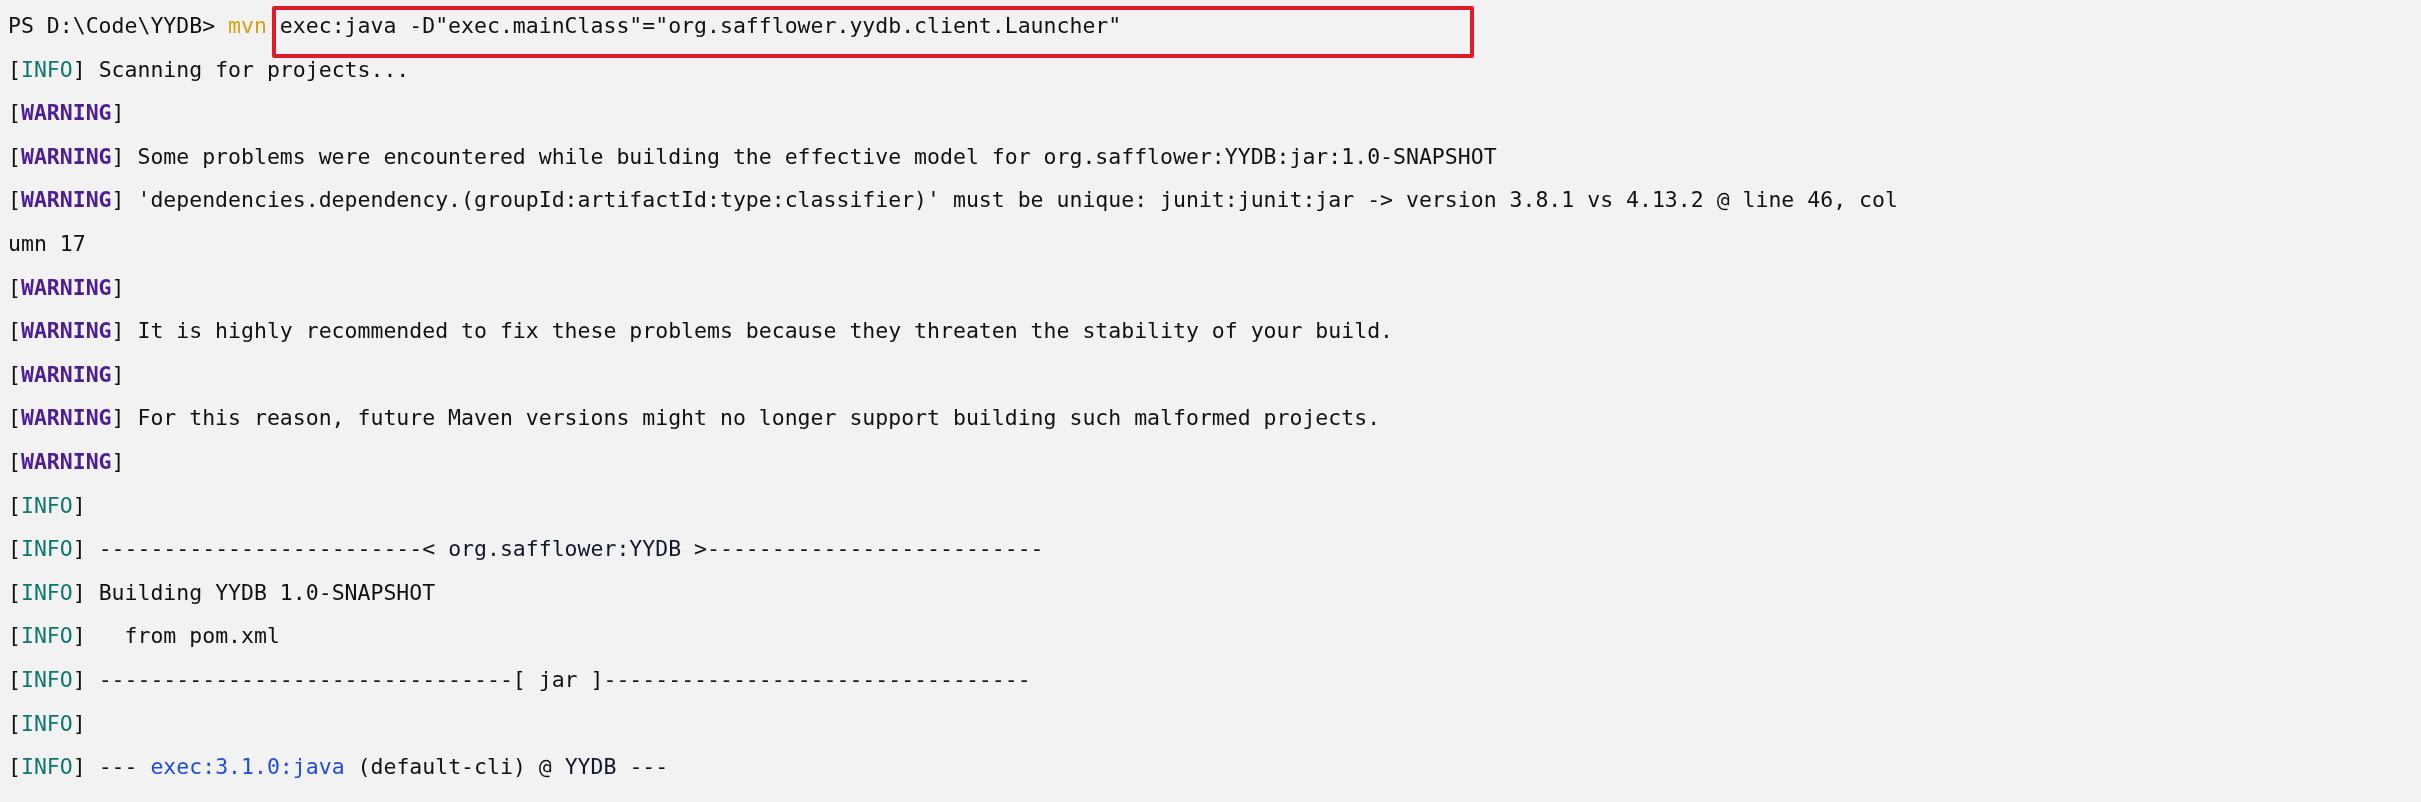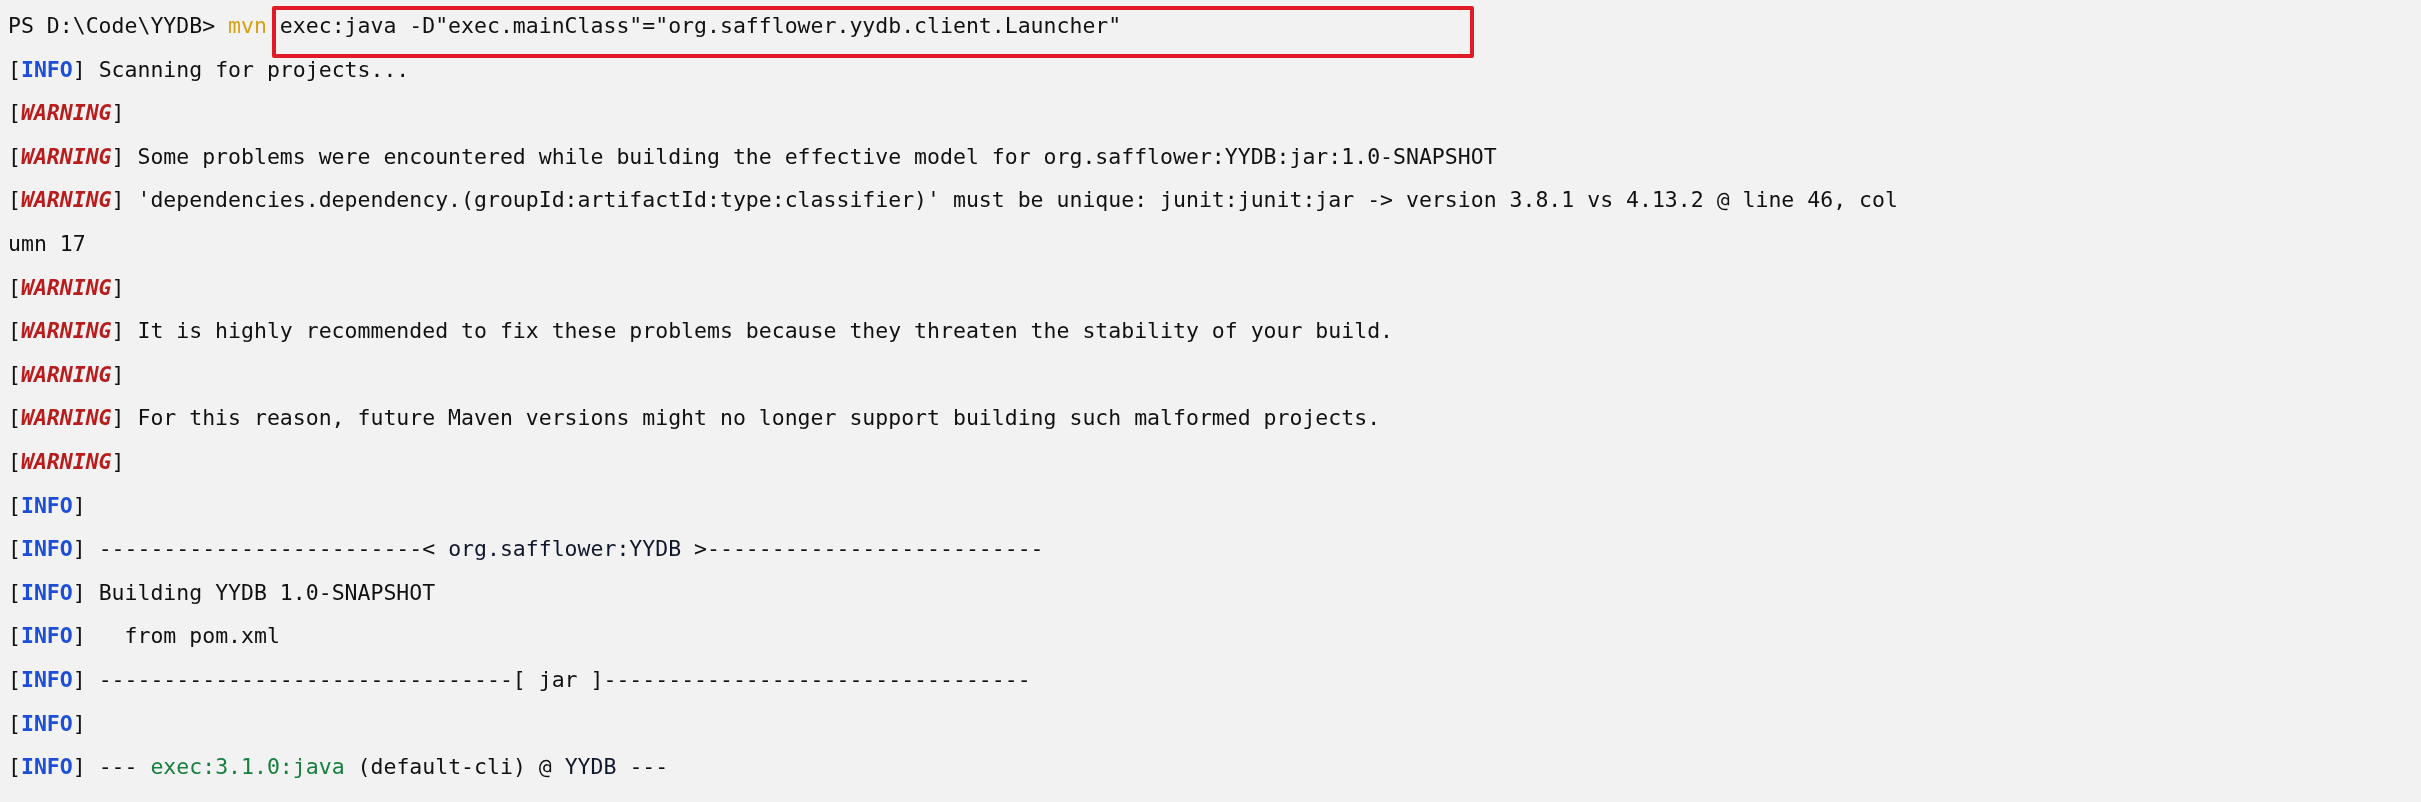--- a/index.html
+++ b/index.html
@@ -39,25 +39,25 @@
   .line {
     white-space: pre;
     height: 43.6px;
     font-size: 21.5px;
     line-height: 43.6px;
   }
 
   
   .t-default { color: #111111; }
   .t-bracket { color: #111111; }
-  .t-info    { color: #1d4ed8; font-weight: bold; }
-  .t-warning { color: #b91c1c; font-weight: bold; font-style: italic; }
+  .t-info    { color: #0f766e; font-weight: normal; }
+  .t-warning { color: #4c1d95; font-weight: bold; }
   .t-cmd     { color: #d6a012; }
   .t-teal    { color: #0f172a; }
-  .t-green   { color: #15803d; }
+  .t-green   { color: #1d4ed8; }
   .t-bold    { color: #111111; font-weight: normal; }
   .t-dash    { color: #111111; }
 
   
   #command-highlight-box {
     position: absolute;
     left: 272px;
     top: 6px;
     width: 1202px;
     height: 52px;

